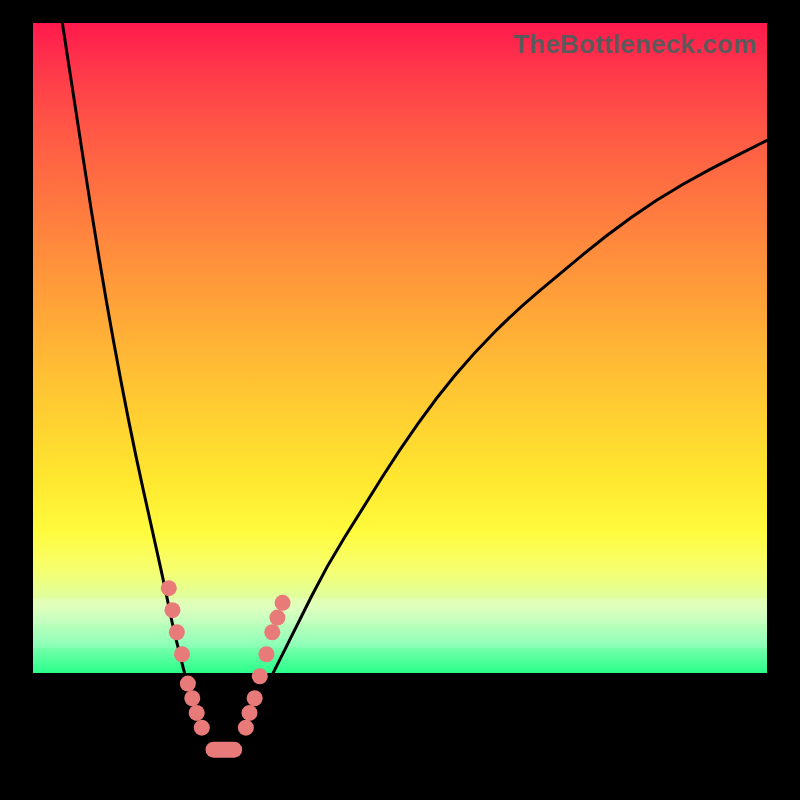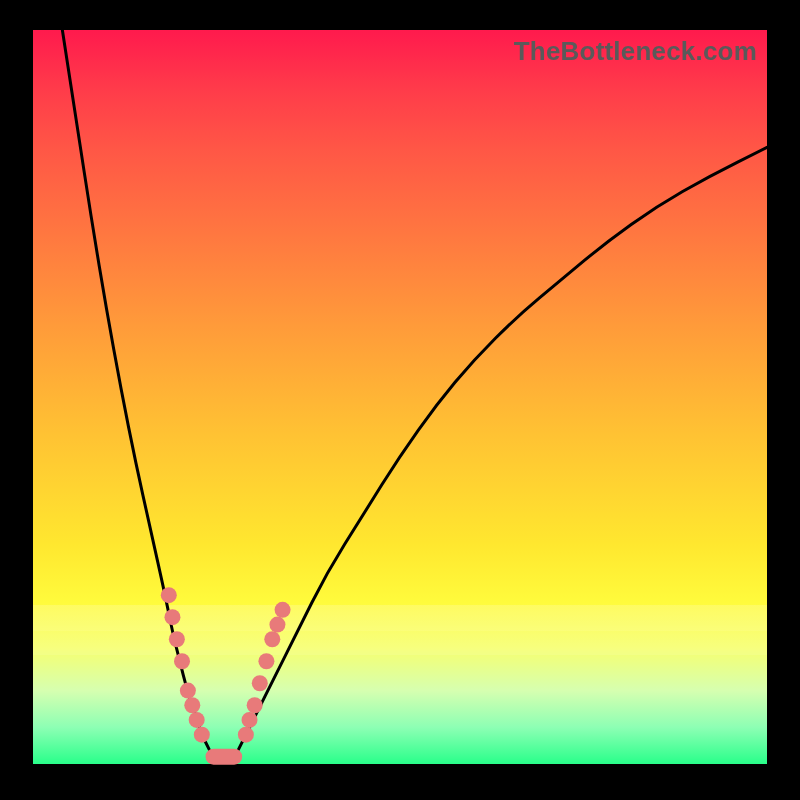--- a/index.html
+++ b/index.html
@@ -14,23 +14,23 @@
     position: absolute;
     left: 0;
     top: 0;
     width: 800px;
     height: 800px;
     background: #000;
   }
   .plot-area {
     position: absolute;
     left: 33px;
-    top: 30px;
+    top: 23px;
     width: 734px;
-    height: 734px;
+    height: 650px;
     
     background: linear-gradient(to bottom,
       #ff1a4d 0%,
       #ff3b4a 8%,
       #ff5646 16%,
       #ff7840 28%,
       #ff9a3a 40%,
       #ffc233 55%,
       #ffe72f 70%,
       #fffb3c 78%,

